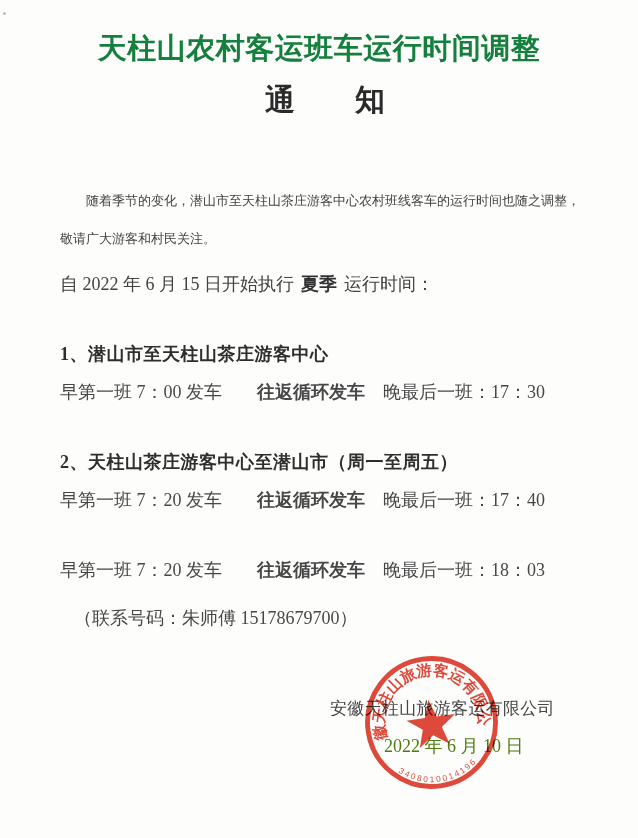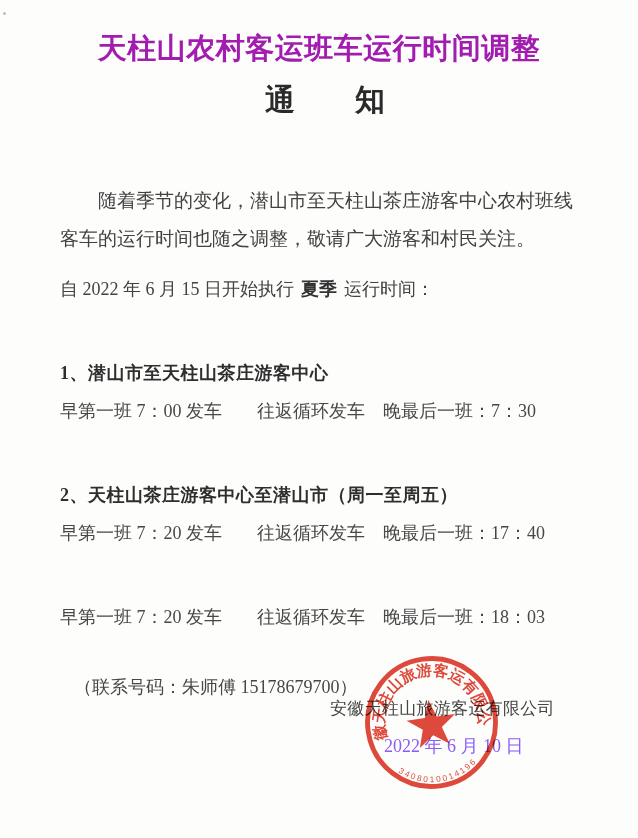--- a/index.html
+++ b/index.html
@@ -11,88 +11,88 @@
     font-family: "Liberation Serif", serif;
     color: #3f3f3f;
     overflow: hidden;
     box-sizing: border-box;
   }
   .doc-title {
     padding-top: 30px;
     text-align: center;
     font-size: 29px;
     font-weight: bold;
-    color: #a21caf;
+    color: #15803d;
     line-height: 36px;
     letter-spacing: 0.5px;
   }
   .doc-subtitle {
     margin-top: 16px;
     text-align: center;
     font-size: 30px;
     font-weight: bold;
     color: #2a2a2a;
     line-height: 36px;
     margin-left: 12px;
   }
   .content { padding: 0 56px 0 60px; }
   .intro {
     margin-top: 64px;
-    font-size: 19px;
+    font-size: 13px;
     line-height: 38px;
     text-indent: 2em;
     color: #424242;
   }
   .effective {
     margin-top: 14px;
     font-size: 18px;
     line-height: 24px;
     color: #424242;
   }
   .effective .season { font-weight: 600; margin: 0 7px; color: #333; }
-  .route { margin-top: 60px; }
+  .route { margin-top: 46px; }
   .route.first { }
   .route-title {
     font-size: 18px;
     font-weight: bold;
     color: #2e2e2e;
     line-height: 24px;
     letter-spacing: 0.5px;
   }
   .sched {
     margin-top: 14px;
     font-size: 18px;
     line-height: 24px;
     color: #474747;
     display: flex;
     align-items: center;
   }
   .sched .c1 { width: 197px; }
-  .sched .c2 { width: 126px; }
+  .sched .c2 { width: 126px; font-weight: bold; }
   .contact {
-    margin-top: 46px;
+    margin-top: 24px;
     padding-left: 14px;
     font-size: 18px;
     line-height: 24px;
     color: #474747;
   }
   .company-sign {
     position: absolute;
     left: 330px;
     top: 697px;
     font-size: 17px;
     letter-spacing: 0.3px;
     color: #454545;
   }
   .sign-date {
     position: absolute;
     left: 384px;
     top: 734px;
     font-size: 18px;
-    color: #8b5cf6;
+    color: #4d7c0f;
   }
   .stamp {
     position: absolute;
     left: 362px;
     top: 653px;
     width: 139px;
     height: 139px;
     mix-blend-mode: multiply;
     opacity: 0.93;
     transform: rotate(-8deg);
@@ -118,21 +118,21 @@
   <div class="content">
     <p class="intro">随着季节的变化，潜山市至天柱山茶庄游客中心农村班线客车的运行时间也随之调整，敬请广大游客和村民关注。</p>
 
     <div class="effective"><span>自 2022 年 6 月 15 日开始执行</span><span class="season">夏季</span><span>运行时间：</span></div>
 
     <div class="route first">
       <div class="route-title">1、潜山市至天柱山茶庄游客中心</div>
       <div class="sched">
         <span class="c1">早第一班 7：00 发车</span>
         <span class="c2">往返循环发车</span>
-        <span class="c3">晚最后一班：7：30</span>
+        <span class="c3">晚最后一班：17：30</span>
       </div>
     </div>
 
     <div class="route">
       <div class="route-title">2、天柱山茶庄游客中心至潜山市（周一至周五）</div>
       <div class="sched">
         <span class="c1">早第一班 7：20 发车</span>
         <span class="c2">往返循环发车</span>
         <span class="c3">晚最后一班：17：40</span>
       </div>

